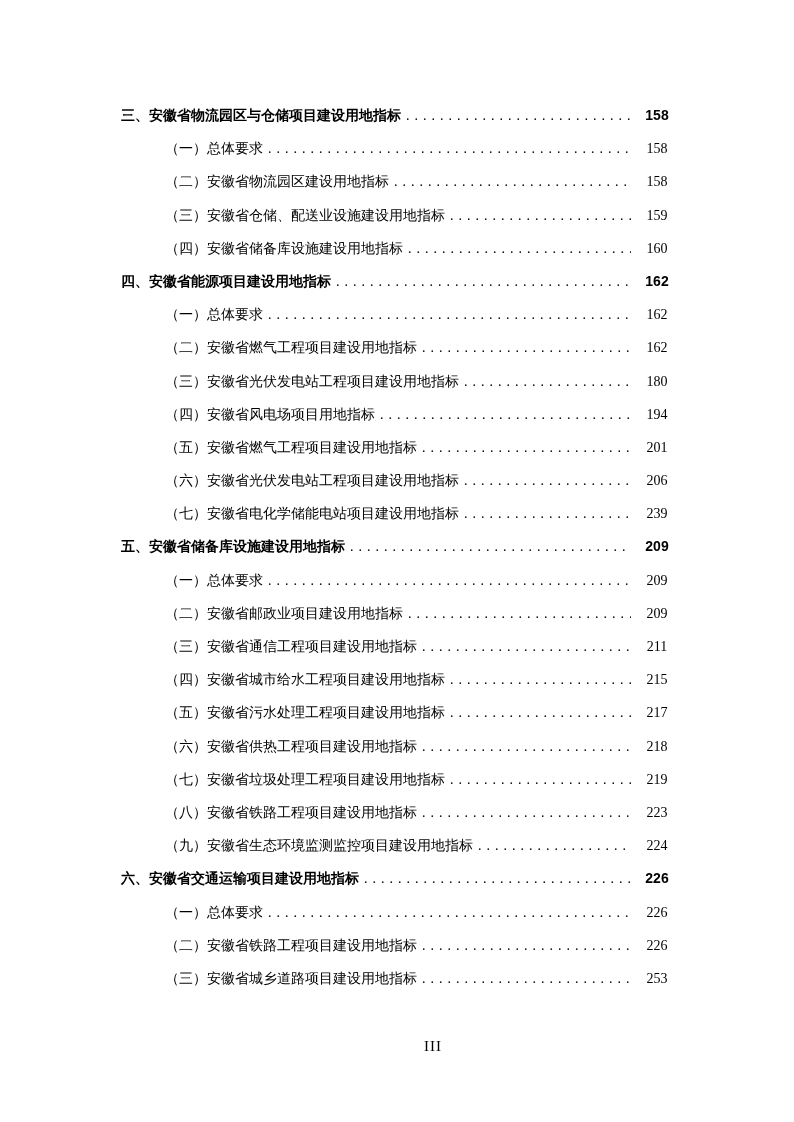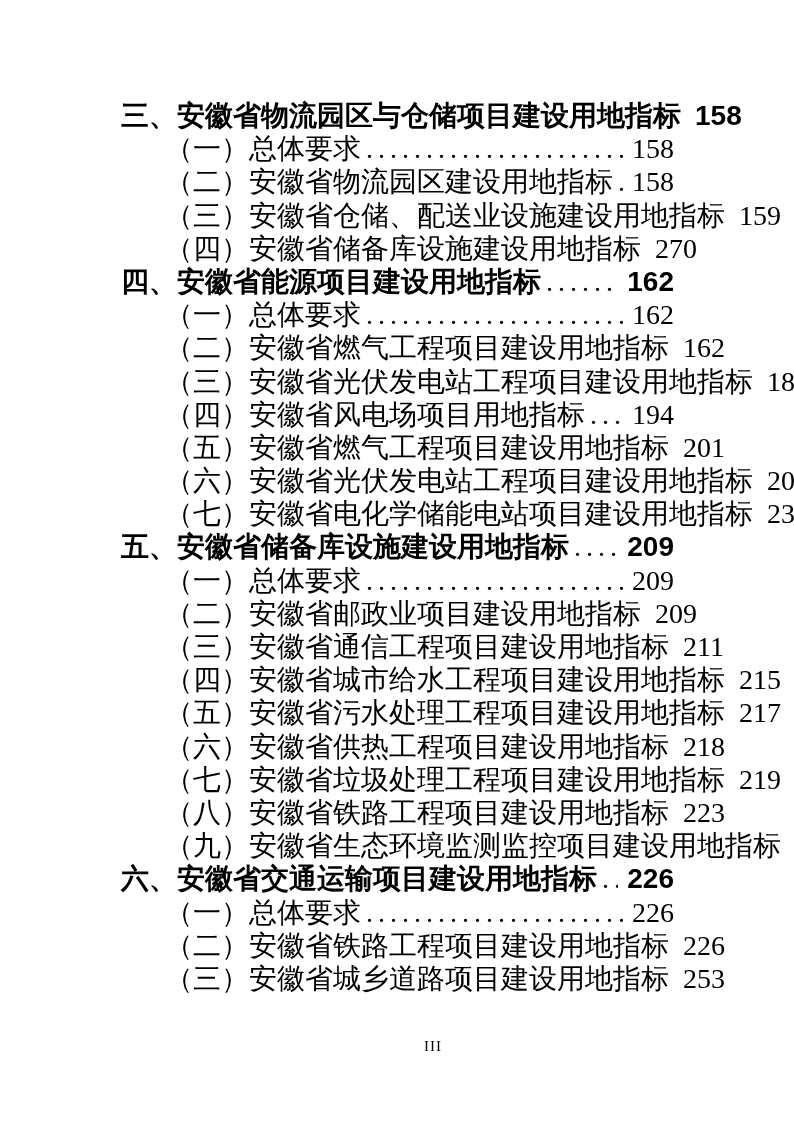--- a/index.html
+++ b/index.html
@@ -19,21 +19,21 @@
     position: absolute;
     left: 121px;
     top: 99px;
     width: 553px; 
   }
   .row {
     display: flex;
     align-items: baseline;
     height: 33.2px;
     line-height: 33.2px;
-    font-size: 28px;
+    font-size: 14px;
     white-space: nowrap;
   }
   .row.chapter {
     font-family: "Liberation Sans", sans-serif;
     font-weight: bold;
   }
   .row.item {
     font-family: "Liberation Serif", serif;
     font-weight: normal;
     padding-left: 44px;
@@ -102,21 +102,21 @@
         <span class="pagenum">158</span>
       </div>
       <div class="row item">
         <span class="label">（三）安徽省仓储、配送业设施建设用地指标</span>
         <span class="leader"></span>
         <span class="pagenum">159</span>
       </div>
       <div class="row item">
         <span class="label">（四）安徽省储备库设施建设用地指标</span>
         <span class="leader"></span>
-        <span class="pagenum">270</span>
+        <span class="pagenum">160</span>
       </div>
       <div class="row chapter">
         <span class="label">四、安徽省能源项目建设用地指标</span>
         <span class="leader"></span>
         <span class="pagenum">162</span>
       </div>
       <div class="row item">
         <span class="label">（一）总体要求</span>
         <span class="leader"></span>
         <span class="pagenum">162</span>

